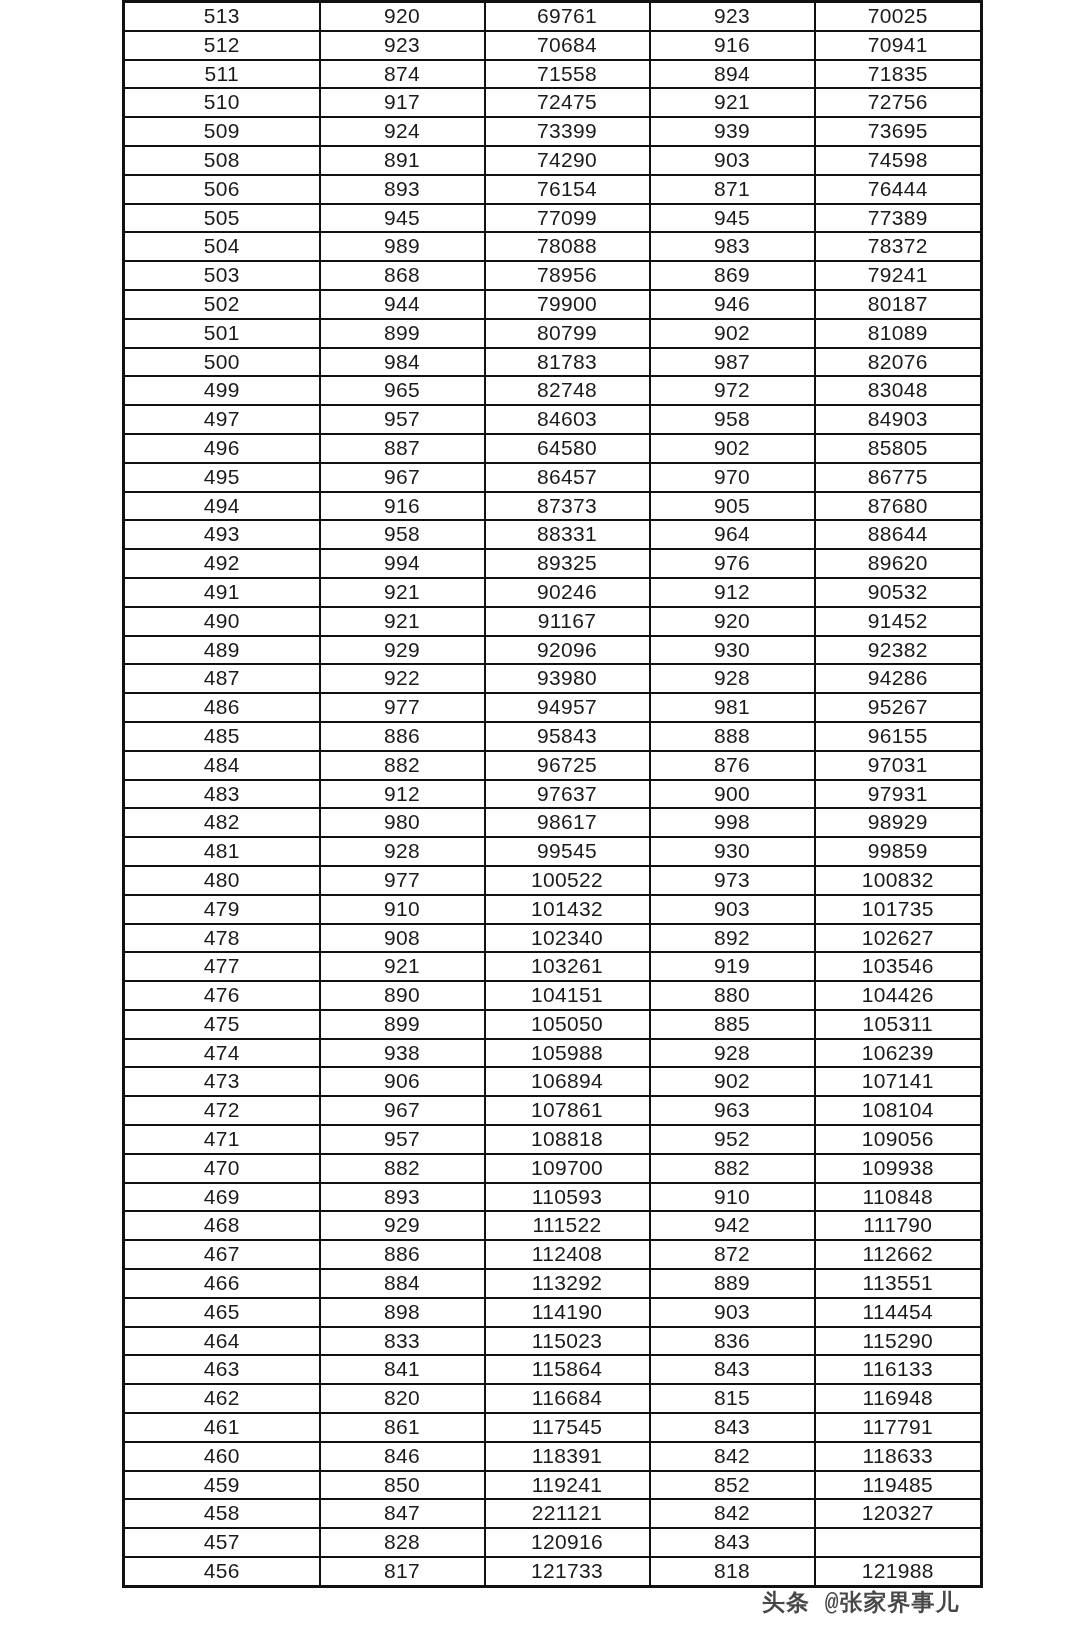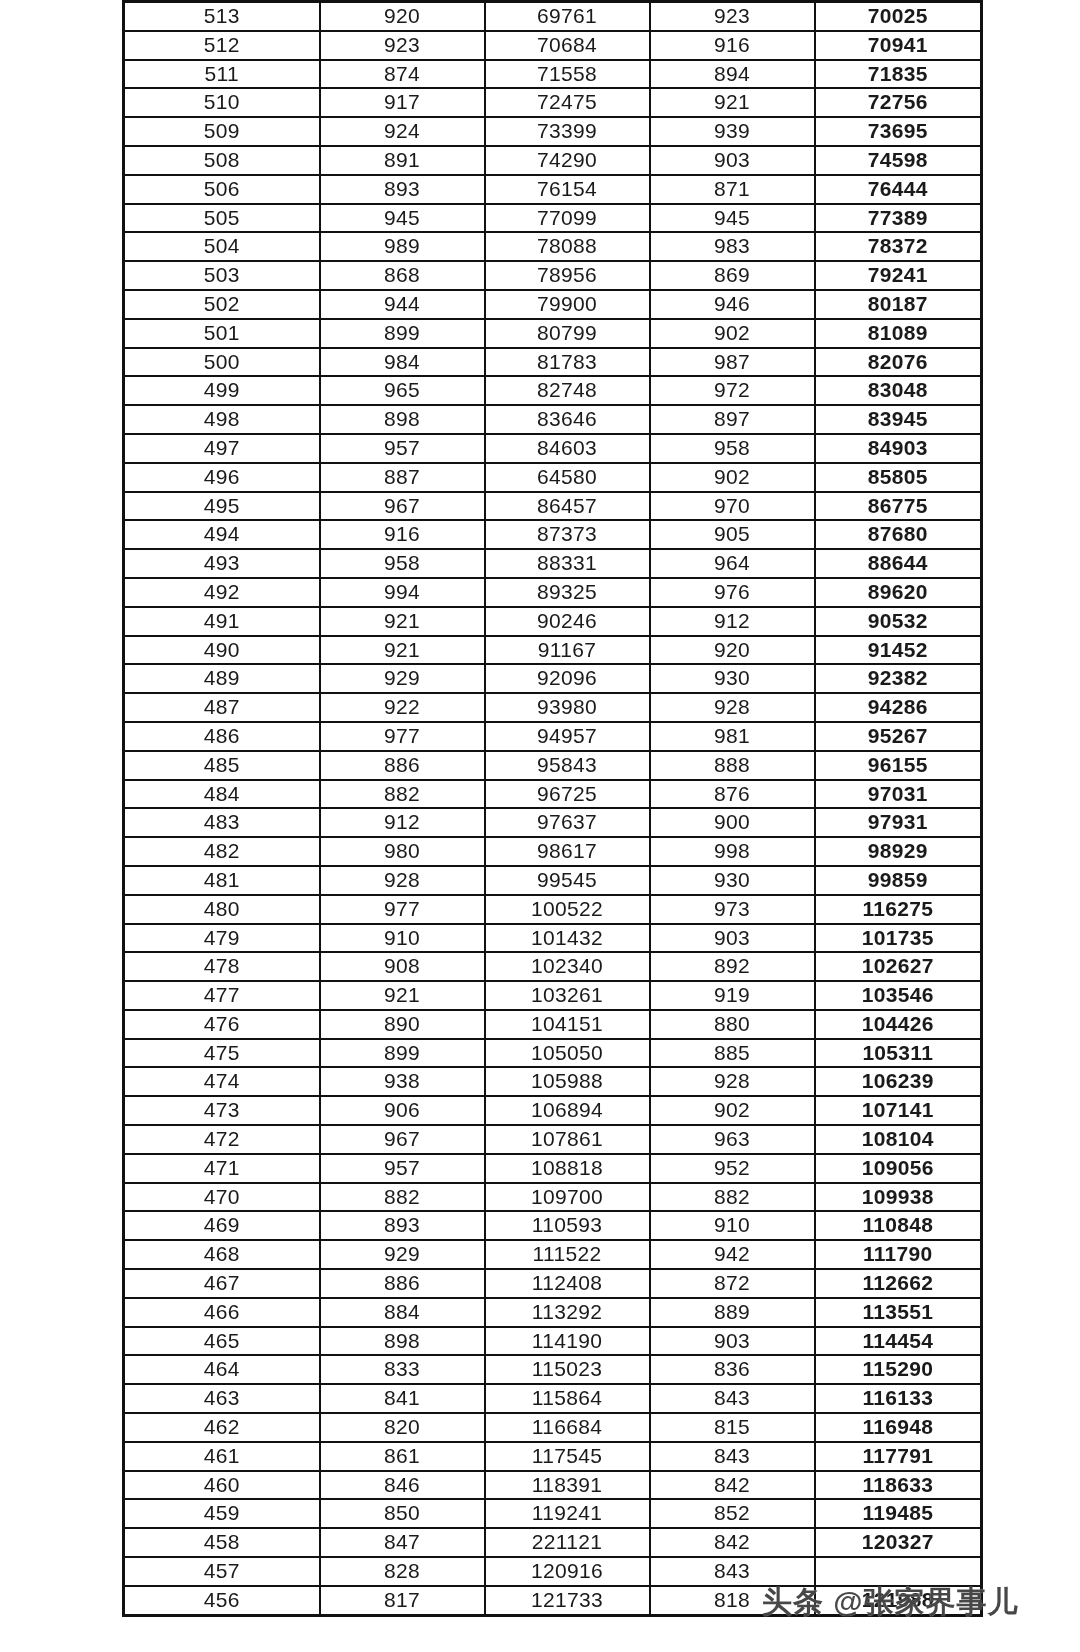--- a/index.html
+++ b/index.html
@@ -46,41 +46,40 @@
     font-size: 21px;
     color: #1a1a1a;
     font-family: "Liberation Sans", sans-serif;
     border-bottom: 2.4px solid #111;
     border-right: 2.4px solid #111;
     white-space: nowrap;
     letter-spacing: 0.3px;
   }
   table.score-table td:last-child {
     border-right: none;
-    font-weight: bold;
   }
   table.score-table tr:last-child td {
     border-bottom: 3px solid #111;
   }
 
   
   #watermark {
     position: absolute;
     left: 762px;
     top: 1578px;
     width: 310px;
     height: 48px;
     pointer-events: none;
     display: flex;
     align-items: center;
     justify-content: flex-start;
   }
   #watermark .wm-text {
-    font-family: Liberation Sans, sans-serif;
-    font-size: 30px;
+    font-family: Liberation Mono, monospace;
+    font-size: 23px;
     font-weight: 700;
     color: rgba(30,30,30,0.82);
     letter-spacing: 1px;
     white-space: nowrap;
     text-shadow: 0 0 1px rgba(255,255,255,0.9);
   }
 </style>
 </head>
 <body>
 
@@ -186,27 +185,20 @@
           <td>82076</td>
         </tr>
         <tr>
           <td>499</td>
           <td>965</td>
           <td>82748</td>
           <td>972</td>
           <td>83048</td>
         </tr>
         <tr>
-          <td>498</td>
-          <td>898</td>
-          <td>83646</td>
-          <td>897</td>
-          <td>83945</td>
-        </tr>
-        <tr>
           <td>497</td>
           <td>957</td>
           <td>84603</td>
           <td>958</td>
           <td>84903</td>
         </tr>
         <tr>
           <td>496</td>
           <td>887</td>
           <td>64580</td>
@@ -309,21 +301,21 @@
           <td>928</td>
           <td>99545</td>
           <td>930</td>
           <td>99859</td>
         </tr>
         <tr>
           <td>480</td>
           <td>977</td>
           <td>100522</td>
           <td>973</td>
-          <td>116275</td>
+          <td>100832</td>
         </tr>
         <tr>
           <td>479</td>
           <td>910</td>
           <td>101432</td>
           <td>903</td>
           <td>101735</td>
         </tr>
         <tr>
           <td>478</td>

